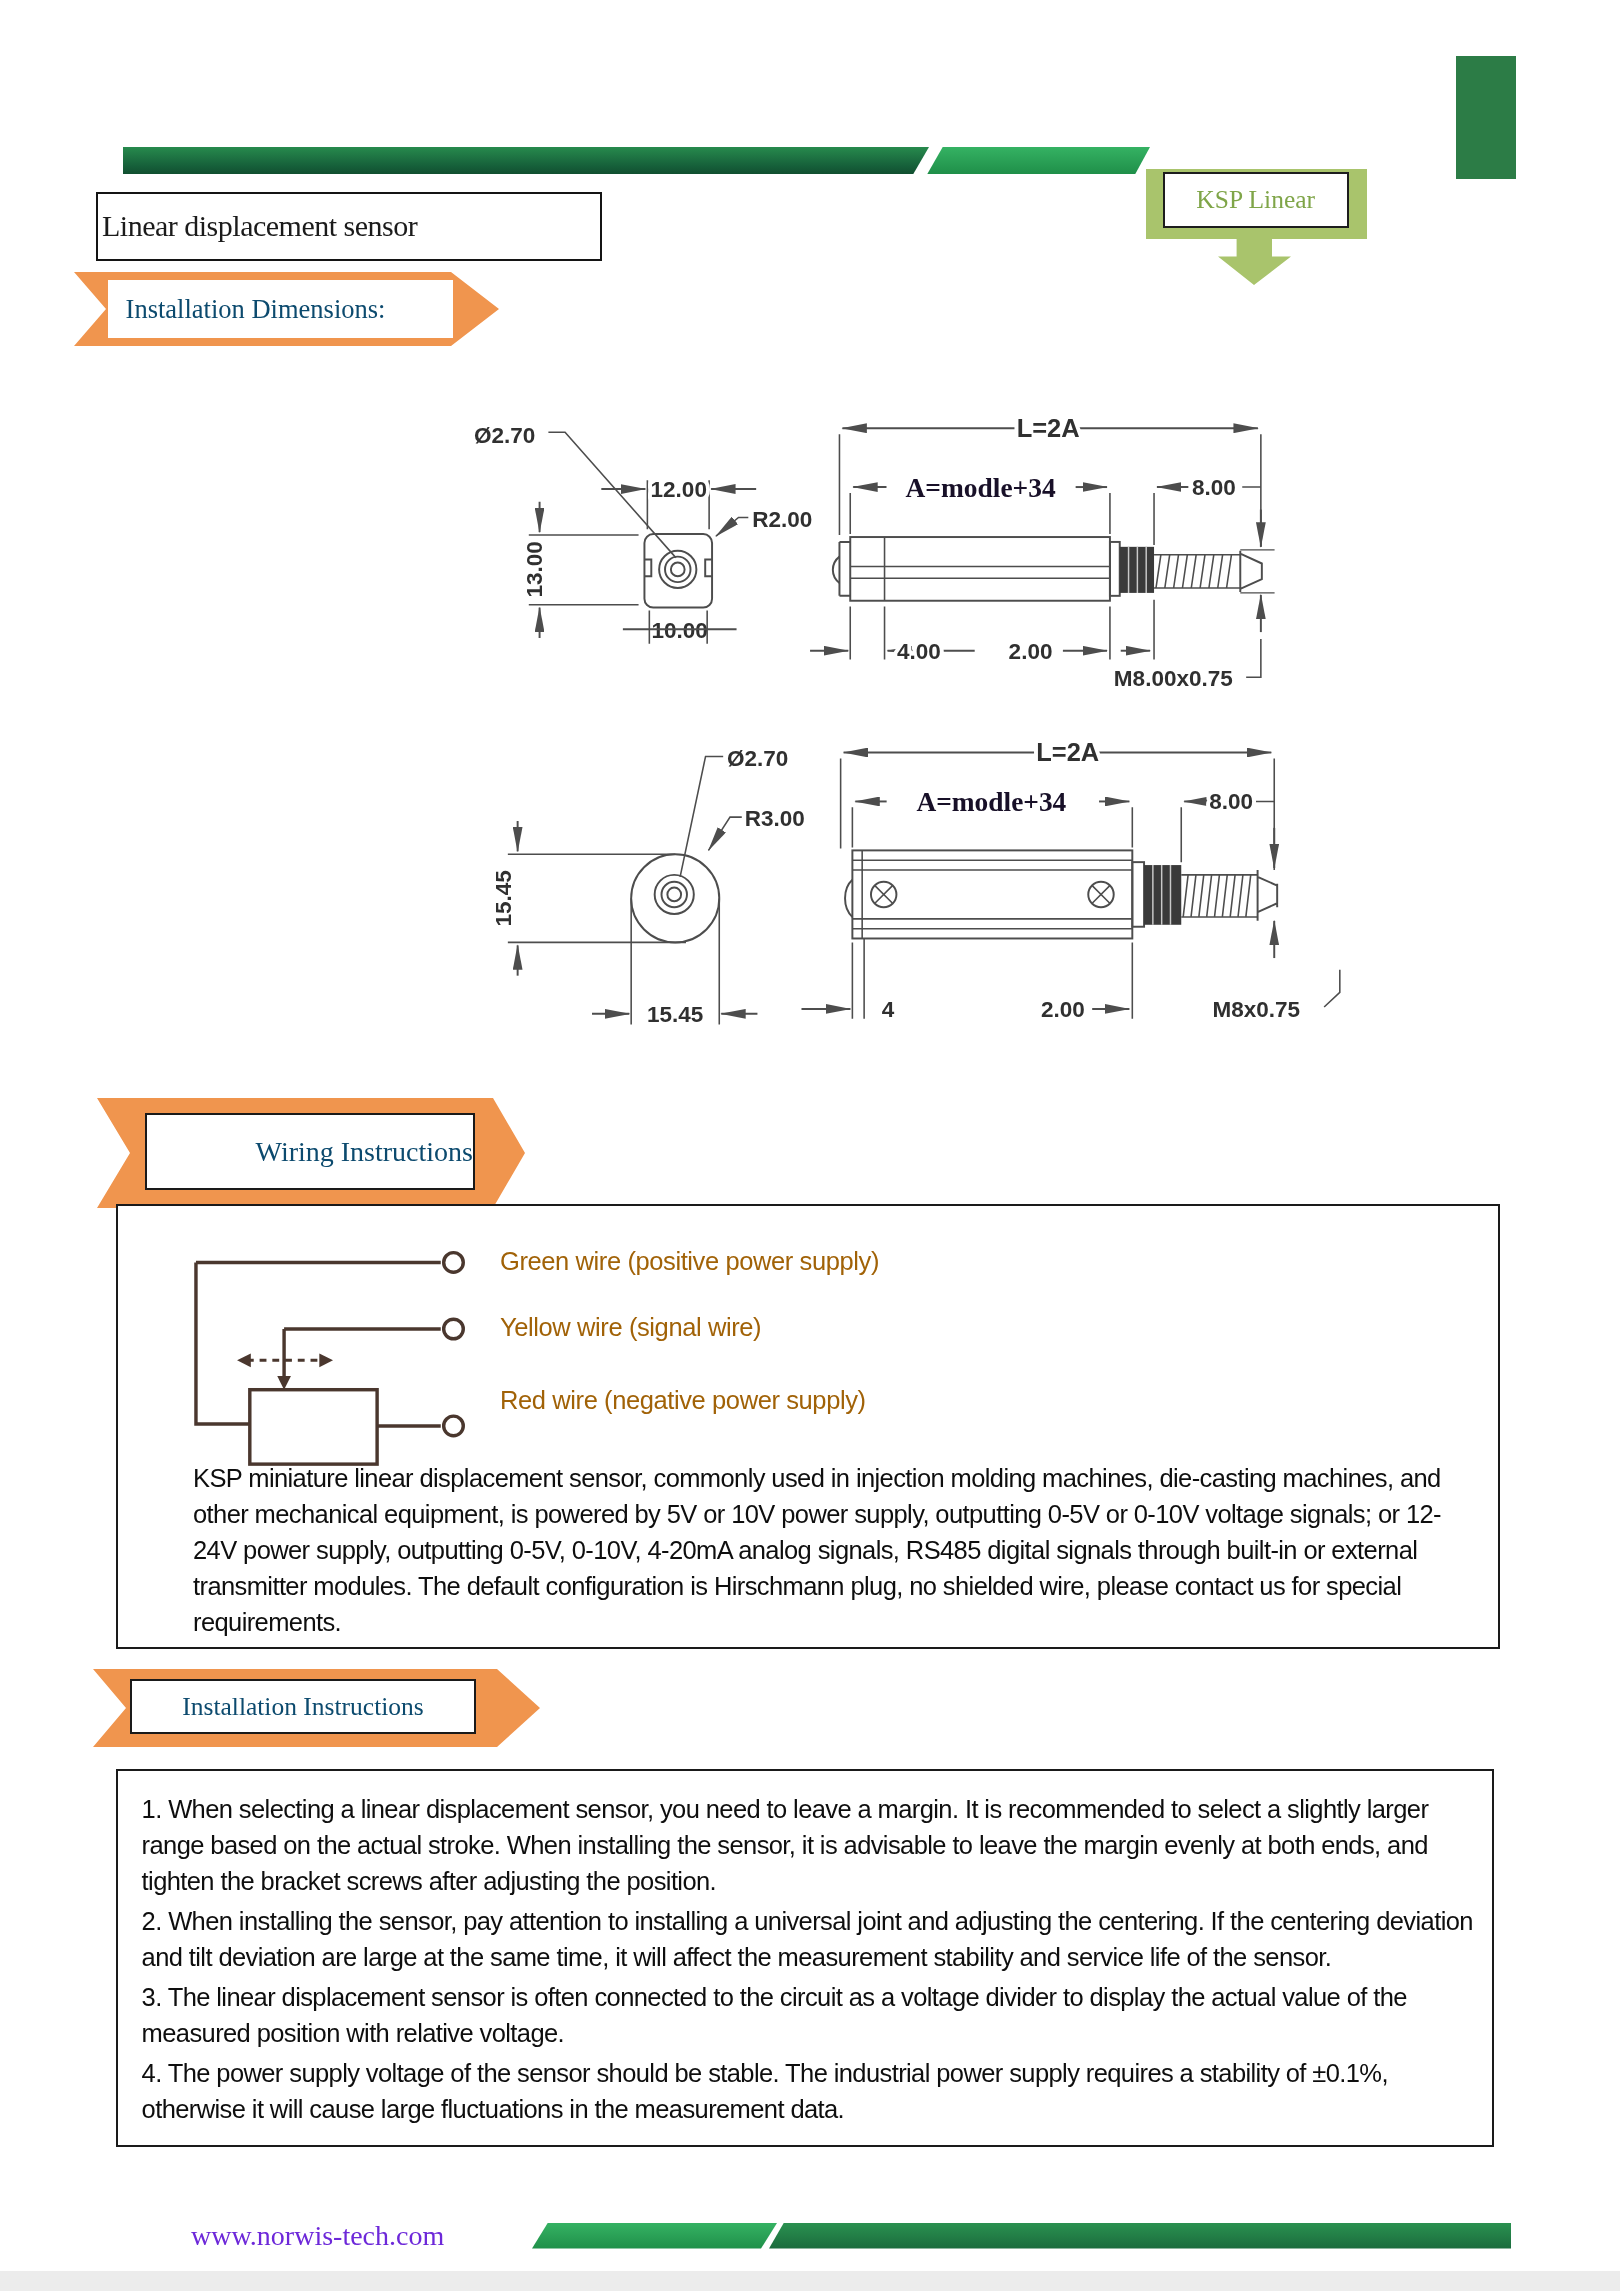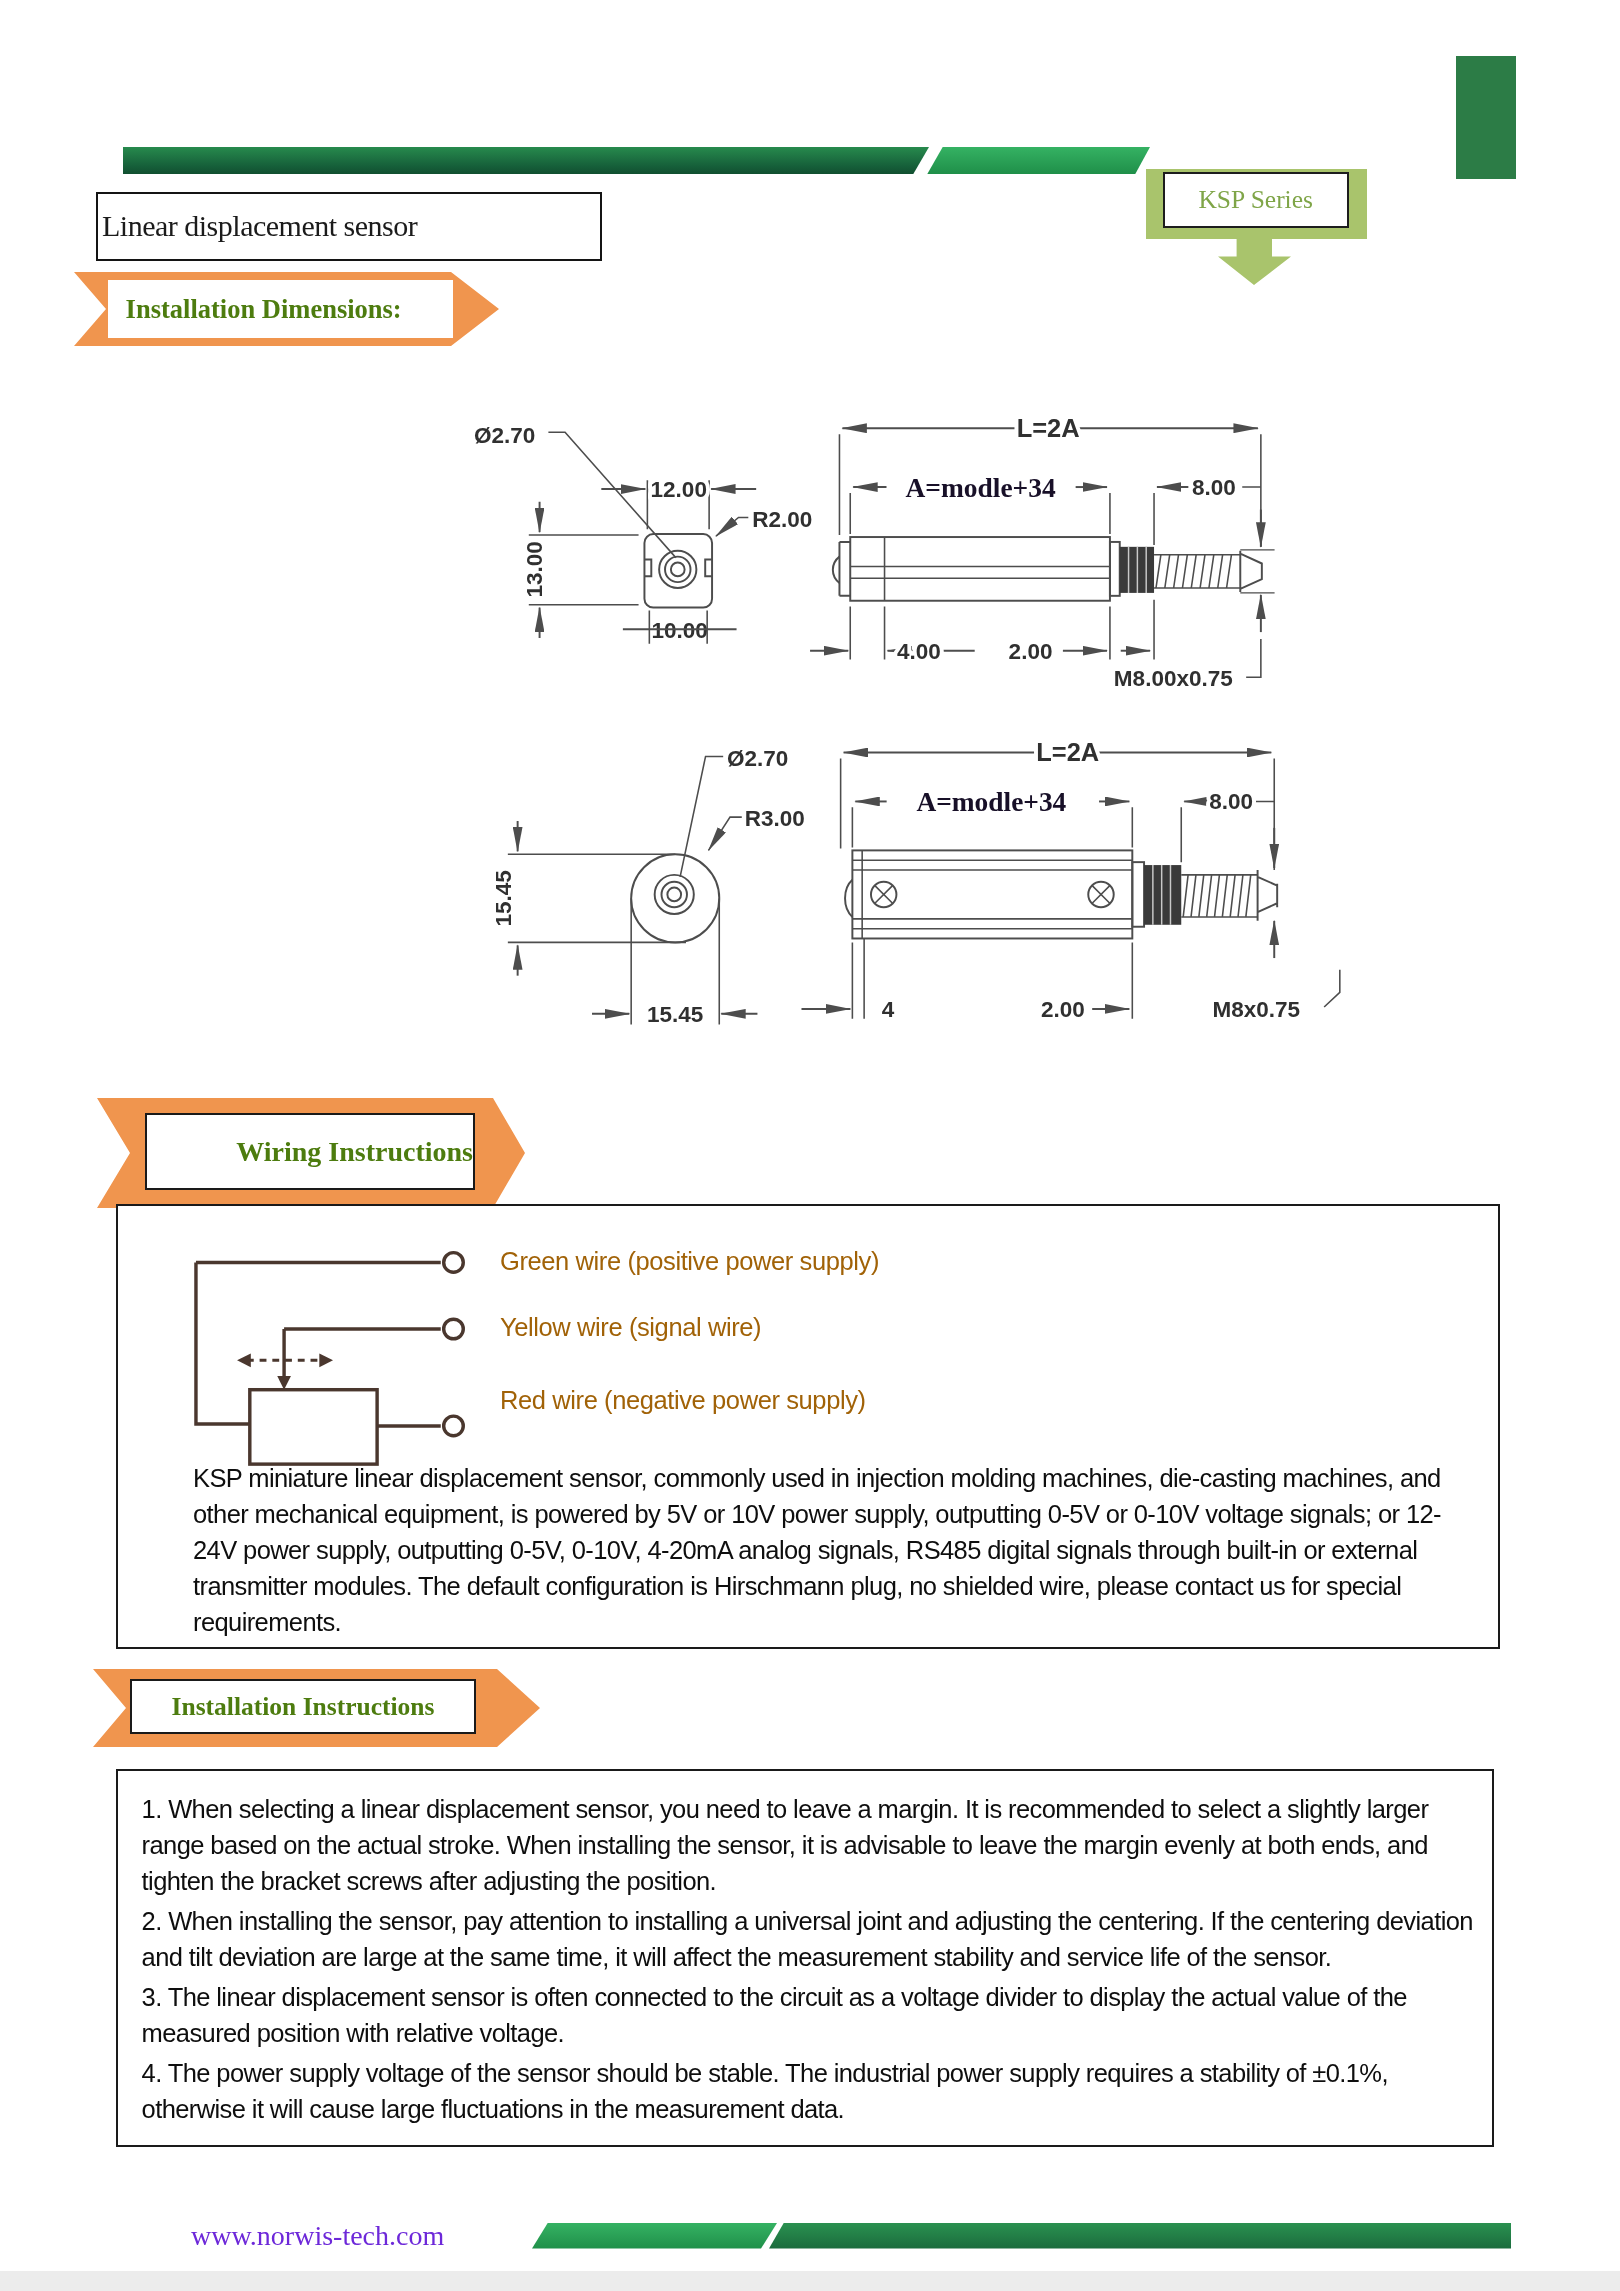--- a/index.html
+++ b/index.html
@@ -28,21 +28,21 @@
     font-family:"Liberation Serif",serif;font-size:30px;letter-spacing:-0.5px;color:#1b1b1b;}
   .badge{left:1146px;top:169px;width:221px;height:70px;background:#a9c46c;}
   .badge-inner{position:absolute;left:16.7px;top:2.9px;width:182px;height:52px;border:2.9px solid #1d1d1d;
     background:#fff;text-align:center;line-height:52px;
     font-family:"Liberation Serif",serif;font-size:25.5px;color:#7fa548;}
   .badge-arrow{left:1218px;top:238px;width:73px;height:47px;background:#a9c46c;
     clip-path:polygon(18.6px 0,54px 0,54px 18.6px,73px 18.6px,36px 47px,0 18.6px,18.6px 18.6px);}
 
   
   .banner{background:#f0954e;}
-  .banner-label{position:absolute;background:#fff;font-family:"Liberation Serif",serif;color:#4d7c0f;font-weight:bold;}
+  .banner-label{position:absolute;background:#fff;font-family:"Liberation Serif",serif;color:#0c4a6e;}
   .banner1{left:74px;top:272px;width:425px;height:74px;
     clip-path:polygon(0 0,377px 0,425px 37px,377px 74px,0 74px,32px 37px);}
   .banner1 .banner-label{left:34px;top:7.8px;width:345px;height:58px;line-height:58px;
     padding-left:17.6px;font-size:26.5px;box-sizing:border-box;}
   .banner2{left:97px;top:1098px;width:428px;height:110px;
     clip-path:polygon(0 0,396px 0,428px 55px,396px 110px,0 110px,33px 55px);}
   .banner2 .banner-label{left:48px;top:14.7px;width:326px;height:73px;line-height:73px;
     border:2.9px solid #1a1a1a;text-align:right;font-size:28px;}
   .banner3{left:93px;top:1669px;width:447px;height:78px;
     clip-path:polygon(0 0,404px 0,447px 39px,404px 78px,0 78px,33px 39px);}
@@ -73,21 +73,21 @@
 
   <div class="abs bar-dark-top"></div>
   <div class="abs bar-light-top"></div>
   <div class="abs corner-rect"></div>
 
   <div class="abs title-box">
     <span>Linear displacement sensor</span>
   </div>
 
   <div class="abs badge">
-    <div class="badge-inner">KSP Series</div>
+    <div class="badge-inner">KSP Linear</div>
   </div>
   <div class="abs badge-arrow"></div>
 
   <div class="abs banner banner1">
     <div class="banner-label">Installation Dimensions:</div>
   </div>
 
   <svg class="abs" style="left:421px;top:392px" width="882" height="343" viewBox="430 400 900 350">
     <defs>
       <marker id="ah1" markerUnits="userSpaceOnUse" markerWidth="26" markerHeight="10" refX="25" refY="5" orient="auto-start-reverse" viewBox="0 0 26 10">

